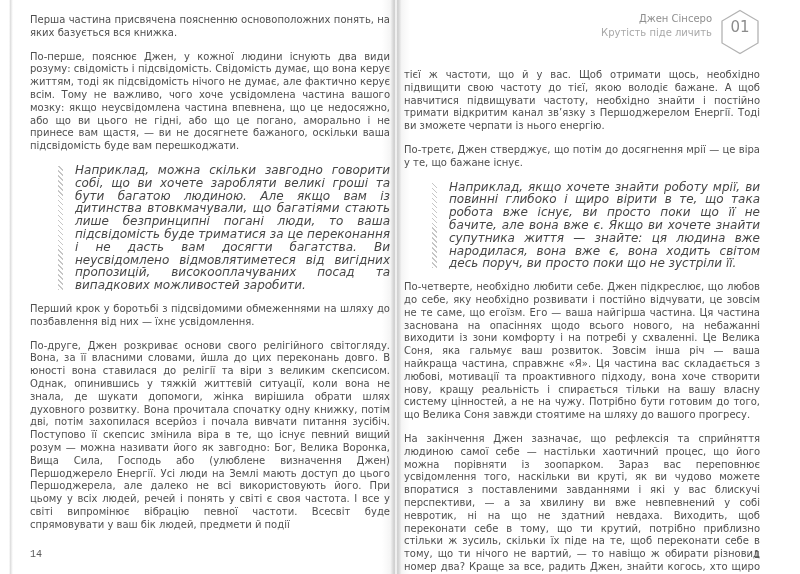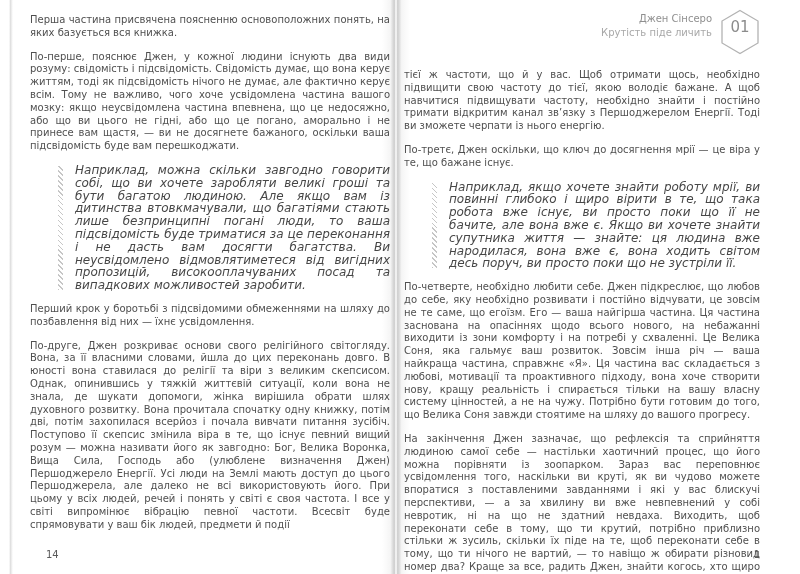--- a/index.html
+++ b/index.html
@@ -49,21 +49,21 @@
     background:repeating-linear-gradient(45deg,#c6c6c6 0 1px,transparent 1px 3.5px);
   }
   .quote-text {
     font-size:12px; line-height:12.8px; color:#474747; font-style:italic;
     text-align:justify;
   }
 
   .pagenum {
     position:absolute; bottom:14px; font-size:10px; color:#5a5a5a;
   }
-  .pagenum.left-num { left:16px; }
+  .pagenum.left-num { left:0;font-family:Liberation Mono, monospace; }
   .pagenum.right-num { right:0; }
 
   .right-head { display:flex; justify-content:flex-end; align-items:flex-start; margin-top:9px; }
   .right-head-text { text-align:right; font-size:10px; line-height:14px; color:#8f8f8f; margin-top:3px; }
   .right-head-text .line2 { color:#a8a8a8; }
   .badge-hex { margin-left:8px; flex:0 0 auto; }
 </style>
 </head>
 <body>
 
@@ -98,21 +98,21 @@
         <div>Джен Сінсеро</div>
         <div class="line2">Крутість піде личить</div>
       </div>
       <svg class="badge-hex" width="40" height="46" viewBox="0 0 40 46">
         <polygon points="20,1.5 38,12 38,34 20,44.5 2,34 2,12" fill="none" stroke="#b3b3b3" stroke-width="1.3"></polygon>
         <text x="20" y="23" text-anchor="middle" font-size="15" fill="#8c8c8c" font-family="DejaVu Sans, sans-serif">01</text>
       </svg>
     </div>
 
     <div class="para first">тієї ж частоти, що й у вас. Щоб отримати щось, необхідно підвищити свою частоту до тієї, якою володіє бажане. А щоб навчитися підвищувати частоту, необхідно знайти і постійно тримати відкритим канал зв’язку з Першоджерелом Енергії. Тоді ви зможете черпати із нього енергію.</div>
-    <div class="para">По-третє, Джен оскільки, що ключ до досягнення мрії — це віра у те, що бажане існує.</div>
+    <div class="para">По-третє, Джен стверджує, що потім до досягнення мрії — це віра у те, що бажане існує.</div>
 
     <div class="quote">
       <div class="quote-border"></div>
       <div class="quote-text">Наприклад, якщо хочете знайти роботу мрії, ви повинні глибоко і щиро вірити в те, що така робота вже існує, ви просто поки що її не бачите, але вона вже є. Якщо ви хочете знайти супутника життя — знайте: ця людина вже народилася, вона вже є, вона ходить світом десь поруч, ви просто поки що не зустріли її.</div>
     </div>
 
     <div class="para">По-четверте, необхідно любити себе. Джен підкреслює, що любов до себе, яку необхідно розвивати і постійно відчувати, це зовсім не те саме, що егоїзм. Его — ваша найгірша частина. Ця частина заснована на опасіннях щодо всього нового, на небажанні виходити із зони комфорту і на потребі у схваленні. Це Велика Соня, яка гальмує ваш розвиток. Зовсім інша річ — ваша найкраща частина, справжнє «Я». Ця частина вас складається з любові, мотивації та проактивного підходу, вона хоче створити нову, кращу реальність і спирається тільки на вашу власну систему цінностей, а не на чужу. Потрібно бути готовим до того, що Велика Соня завжди стоятиме на шляху до вашого прогресу.</div>
     <div class="para">На закінчення Джен зазначає, що рефлексія та сприйняття людиною самої себе — настільки хаотичний процес, що його можна порівняти із зоопарком. Зараз вас переповнює усвідомлення того, наскільки ви круті, як ви чудово можете впоратися з поставленими завданнями і які у вас блискучі перспективи, — а за хвилину ви вже невпевнений у собі невротик, ні на що не здатний невдаха. Виходить, щоб переконати себе в тому, що ти крутий, потрібно приблизно стільки ж зусиль, скільки їх піде на те, щоб переконати себе в тому, що ти нічого не вартий, — то навіщо ж обирати різновид номер два? Краще за все, радить Джен, знайти когось, хто щиро вірить у тебе і твої сили, і поглянути на себе очима цієї людини.</div>
 
     <div class="pagenum right-num">1</div>

